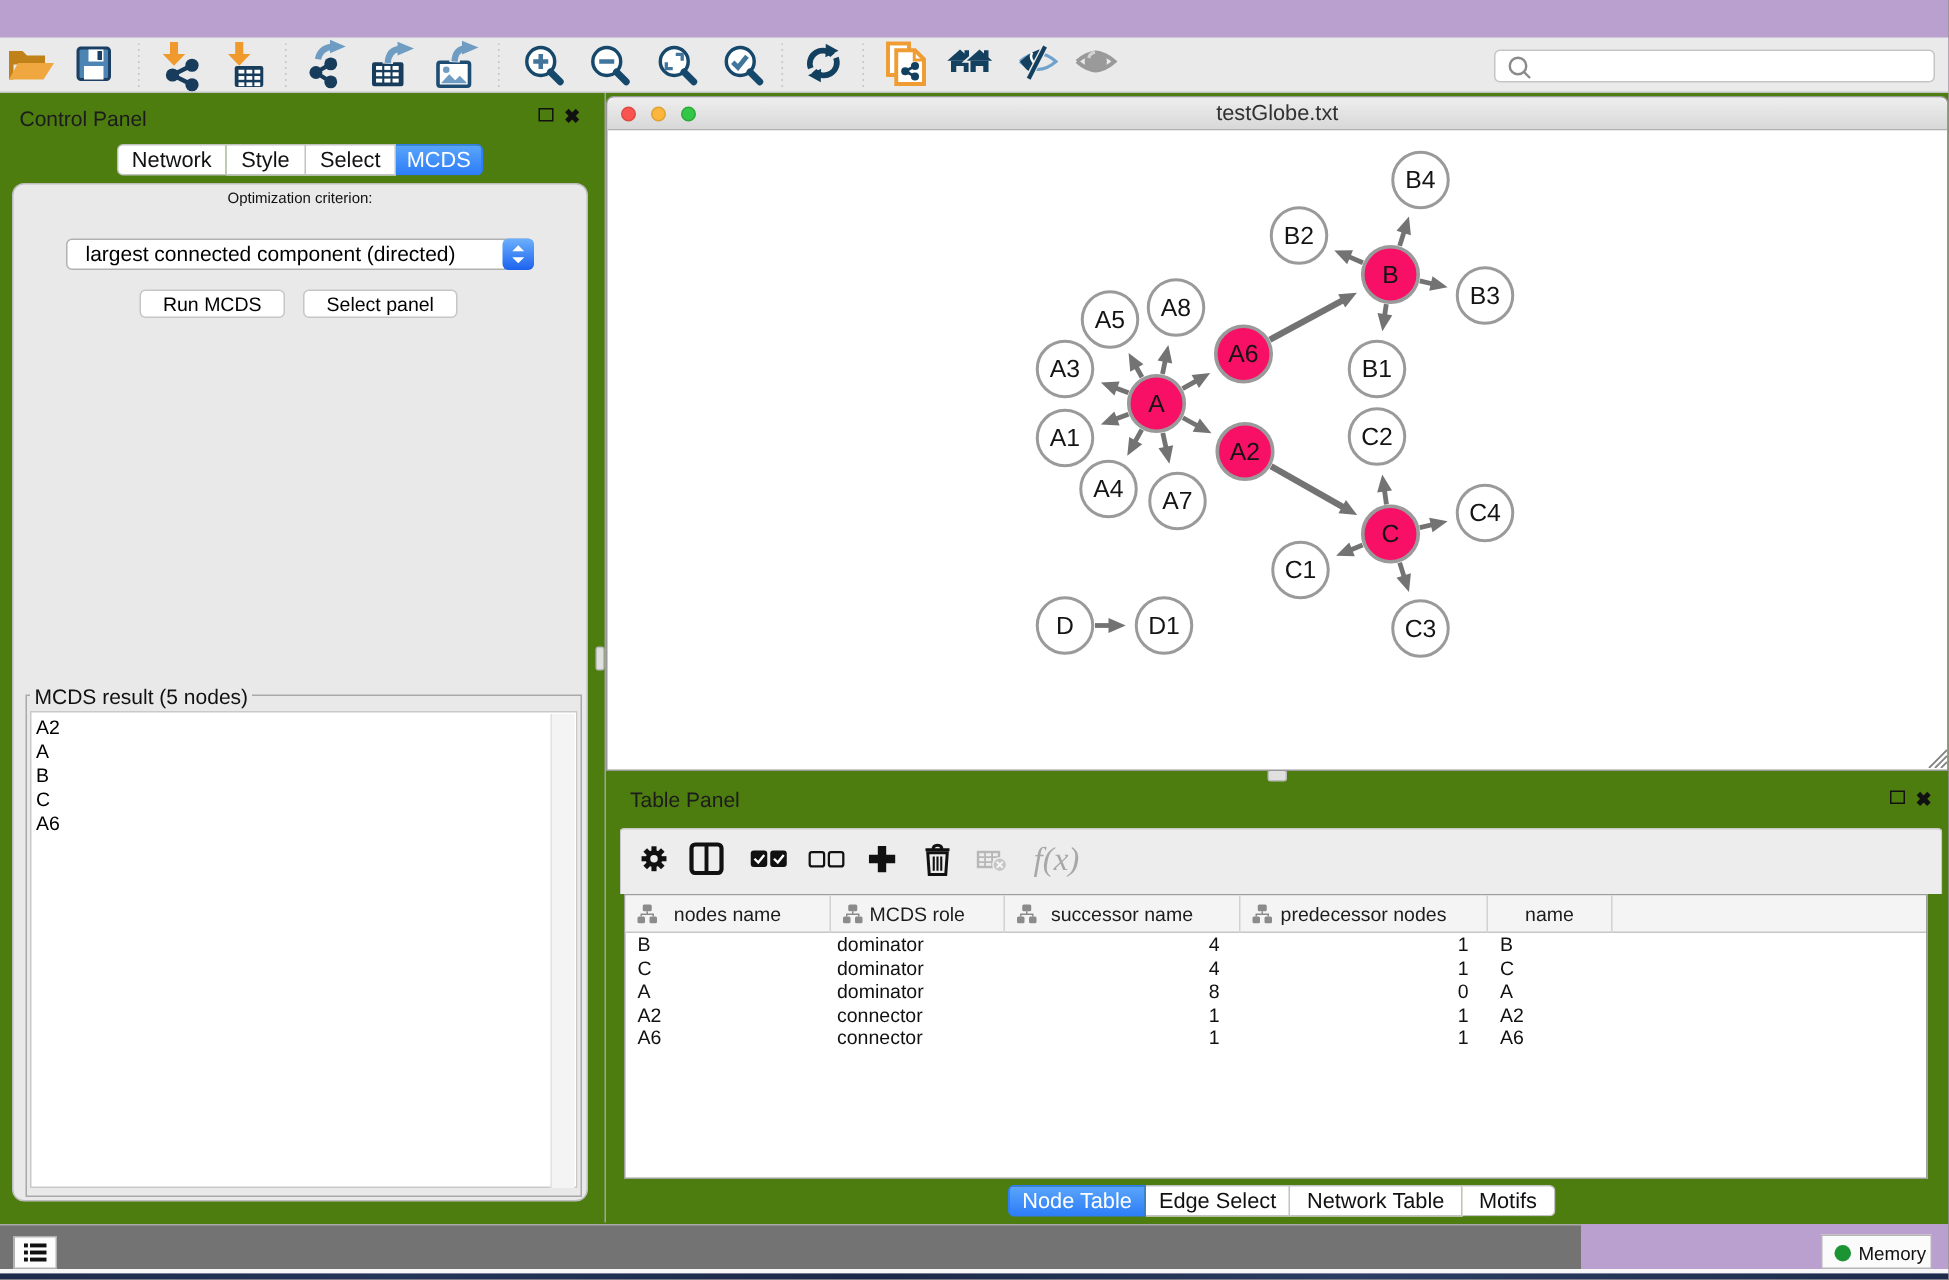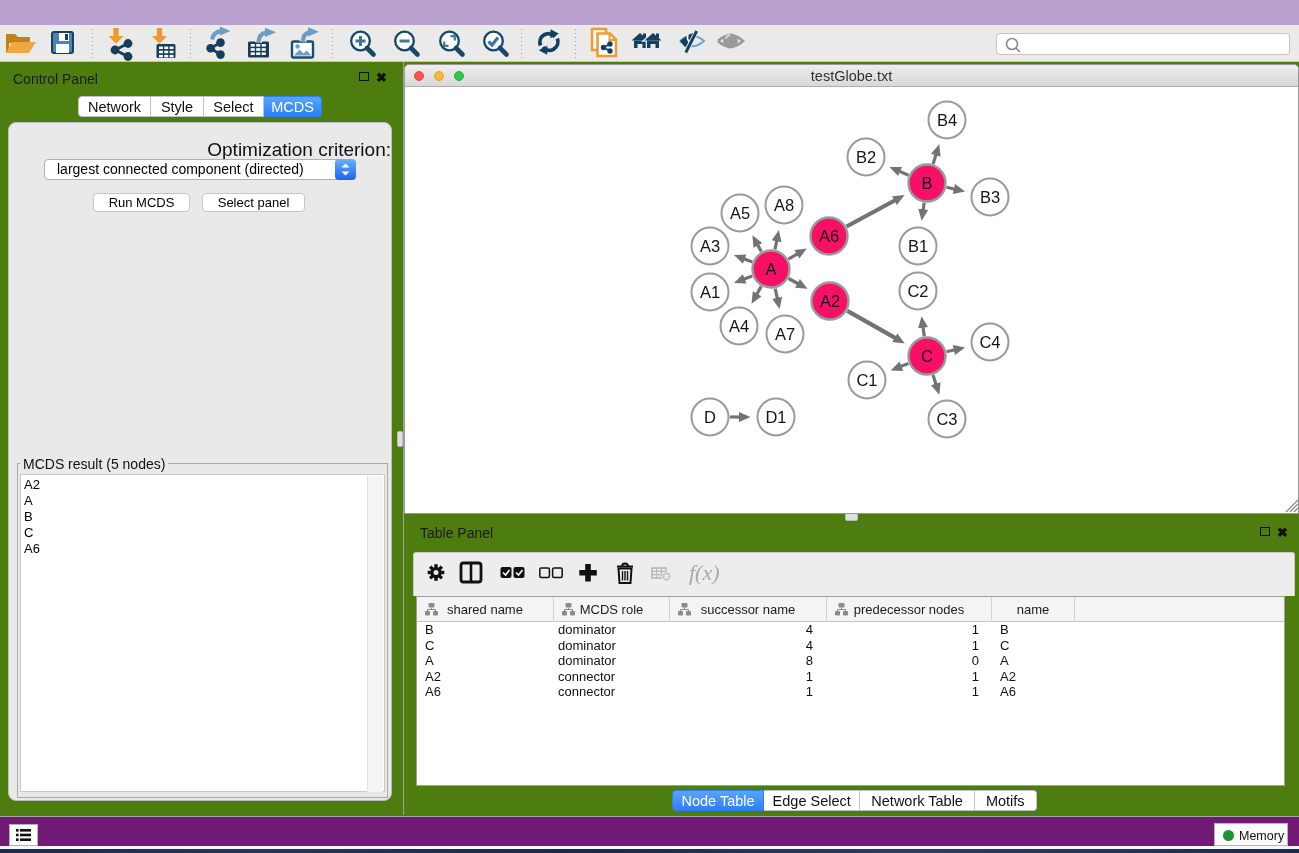--- a/index.html
+++ b/index.html
@@ -12,29 +12,29 @@
 #vdiv{position:absolute;left:403px;top:0;width:1px;height:753px;background:#a2a2a2}
 .paneltitle{font-size:14px;color:#1c1c1c}
 .floatbox{position:absolute;width:10px;height:9px;border:1.6px solid #111}
 .closex{position:absolute;font-size:13px;font-weight:bold;color:#111;line-height:10px}
 .tabs{position:absolute;display:flex}
 .tab{height:21px;line-height:20px;font-size:14.5px;color:#111;background:#fff;border:1px solid #c2c2c2;border-left:none;text-align:center;padding:0 14px}
 .tab.first{border-left:1px solid #c2c2c2;border-radius:4px 0 0 4px}
 .tab.last{border-radius:0 4px 4px 0}
 .tab.sel{background:linear-gradient(#59a5fb,#2e7ef7);color:#fff;border-color:#2e7ef7}
 #cpbox{position:absolute;left:8px;top:60px;width:384px;height:679px;background:#e9e9e9;border:1px solid #bdbdbd;border-radius:8px}
-#optlabel{position:absolute;left:0;top:16px;width:100%;text-align:right;font-size:19px;color:#111}
+#optlabel{position:absolute;left:0;top:4px;width:100%;text-align:center;font-size:10px;color:#111}
 #dropdown{position:absolute;left:35px;top:36px;width:312px;height:21px;background:#fff;border:1px solid #b1b1b1;border-radius:4px;font-size:14px;color:#000;line-height:19px;padding-left:12px}
 #stepper{position:absolute;right:-1px;top:-1px;width:21px;height:21px;border-radius:4px;background:linear-gradient(#6cb0fc,#1c63ee)}
 .btn{position:absolute;height:19px;background:#fff;border:1px solid #c6c6c6;border-radius:4px;font-size:13px;color:#000;text-align:center;line-height:17px}
 #fieldset{position:absolute;left:8px;top:340px;width:371px;height:335px;border:1px solid #a9a9a9}
 #legend{position:absolute;left:2px;top:-8px;background:#e9e9e9;font-size:14px;color:#111;padding:0 3px}
 #mlist{position:absolute;left:2px;top:10px;width:365px;height:318px;background:#fff;border:1px solid #c9c9c9;font-size:13px;color:#000}
 #mscroll{position:absolute;right:1px;top:1px;width:16px;height:316px;background:#f4f4f4;border-left:1px solid #e2e2e2}
-#statusbar{position:absolute;left:0;top:816px;width:1299px;height:32px;background:#701a75;border-top:1px solid #a8a8a8}
+#statusbar{position:absolute;left:0;top:816px;width:1054px;height:32px;background:#737373;border-top:1px solid #a8a8a8}
 #deskbottom{position:absolute;left:0;top:849px;width:1299px;height:4px;background:linear-gradient(90deg,#1c2b4a,#24355a 20%,#1a2947 45%,#2b3d63 70%,#1c2b4a)}
 #netwin{position:absolute;left:404px;top:2px;width:895px;height:450px;background:#fff;border:1px solid #989898;border-radius:5px 5px 0 0}
 #nettitle{position:absolute;left:0;top:0;width:100%;height:22px;background:linear-gradient(#eeeeee,#d8d8d8);border-bottom:1px solid #b0b0b0;border-radius:5px 5px 0 0}
 #netname{position:absolute;top:3px;width:100%;text-align:center;font-size:14.5px;color:#323232}
 #tablepanel{position:absolute;left:404px;top:453px;width:895px;height:301px}
 #tptoolbar{position:absolute;left:9px;top:37px;width:882px;height:44px;background:#ededed;border:1px solid #c9c9c9;border-radius:3px 3px 0 0;border-bottom:none}
 #tbl{position:absolute;left:12px;top:81px;width:869px;height:190px;background:#fff;border:1px solid #9e9e9e}
 #tblhead{position:absolute;left:0;top:0;width:867px;height:25px;background:#f4f4f4;border-bottom:1px solid #c6c6c6}
 .hcell{position:absolute;top:0;height:25px;border-right:1px solid #d2d2d2;font-size:13px;color:#1c1c1c;text-align:center;line-height:25px}
 .trow{position:absolute;left:0;width:867px;height:16px;font-size:13px;color:#111}
@@ -338,21 +338,21 @@
               <rect x="238" y="15" width="14" height="10" fill="none" stroke="#777" stroke-width="1.6"></rect>
         <path d="M238,18.4 h14 M238,21.7 h14 M242.7,15 v10 M247.4,15 v10" stroke="#777" stroke-width="1.2"></path>
         <circle cx="252.5" cy="23.5" r="4.6" fill="#999" stroke="#ededed" stroke-width="1"></circle>
               <path d="M250.5,21.5 l4,4 m0,-4 l-4,4" stroke="#fff" stroke-width="1.3"></path>
             </g>
       </svg>
       <div style="position:absolute;left:275px;top:7px;font-family:'Liberation Serif',serif;font-style:italic;font-size:22px;color:#a8a8a8">f(x)</div>
     </div>
     <div id="tbl">
       <div id="tblhead">
-        <div class="hcell" style="left:0;width:137px">shared name</div>
+        <div class="hcell" style="left:0;width:137px">nodes name</div>
         <div class="hcell" style="left:137px;width:116px">MCDS role</div>
         <div class="hcell" style="left:253px;width:157px">successor name</div>
         <div class="hcell" style="left:410px;width:165px">predecessor nodes</div>
         <div class="hcell" style="left:575px;width:83px">name</div>
         <svg width="660" height="25" style="position:absolute;left:0;top:0">
           <g fill="#8b8b8b">
                 <g transform="translate(8,6)">
                   <rect x="3.5" y="0" width="6" height="4.5" rx="1"></rect>
                   <rect x="0" y="8" width="5" height="4.5" rx="1"></rect>
                   <rect x="8" y="8" width="5" height="4.5" rx="1"></rect>

